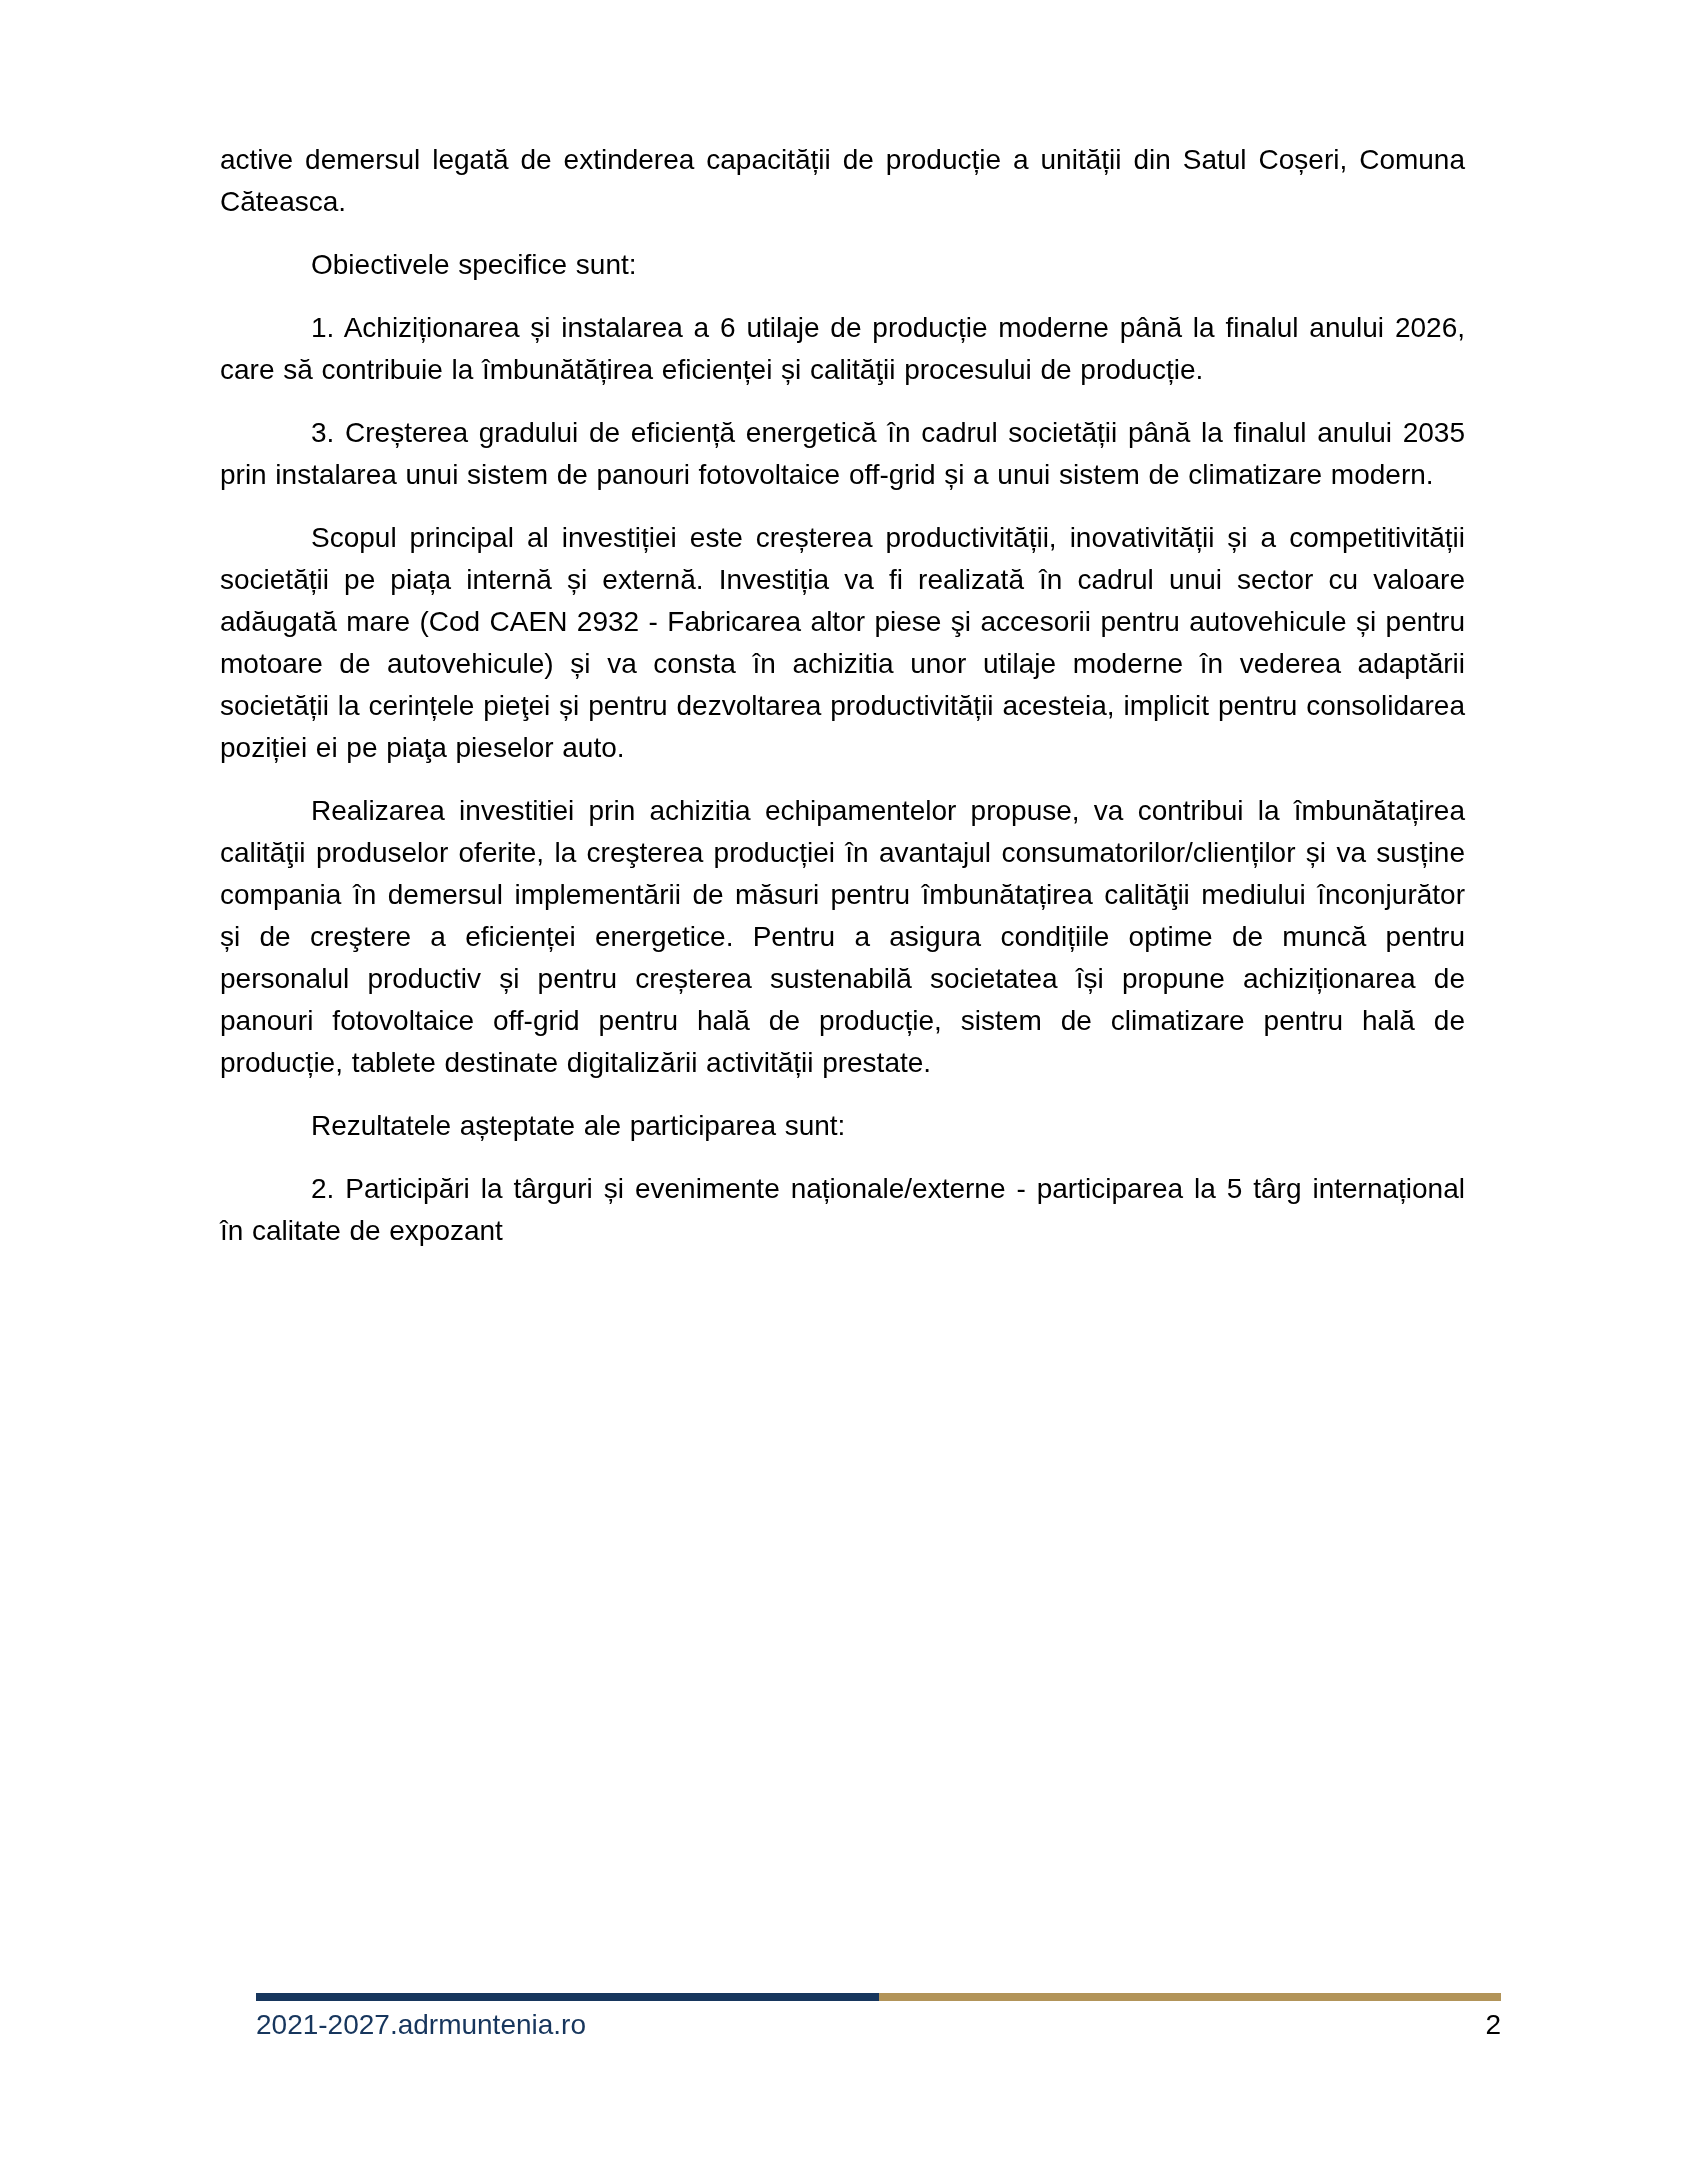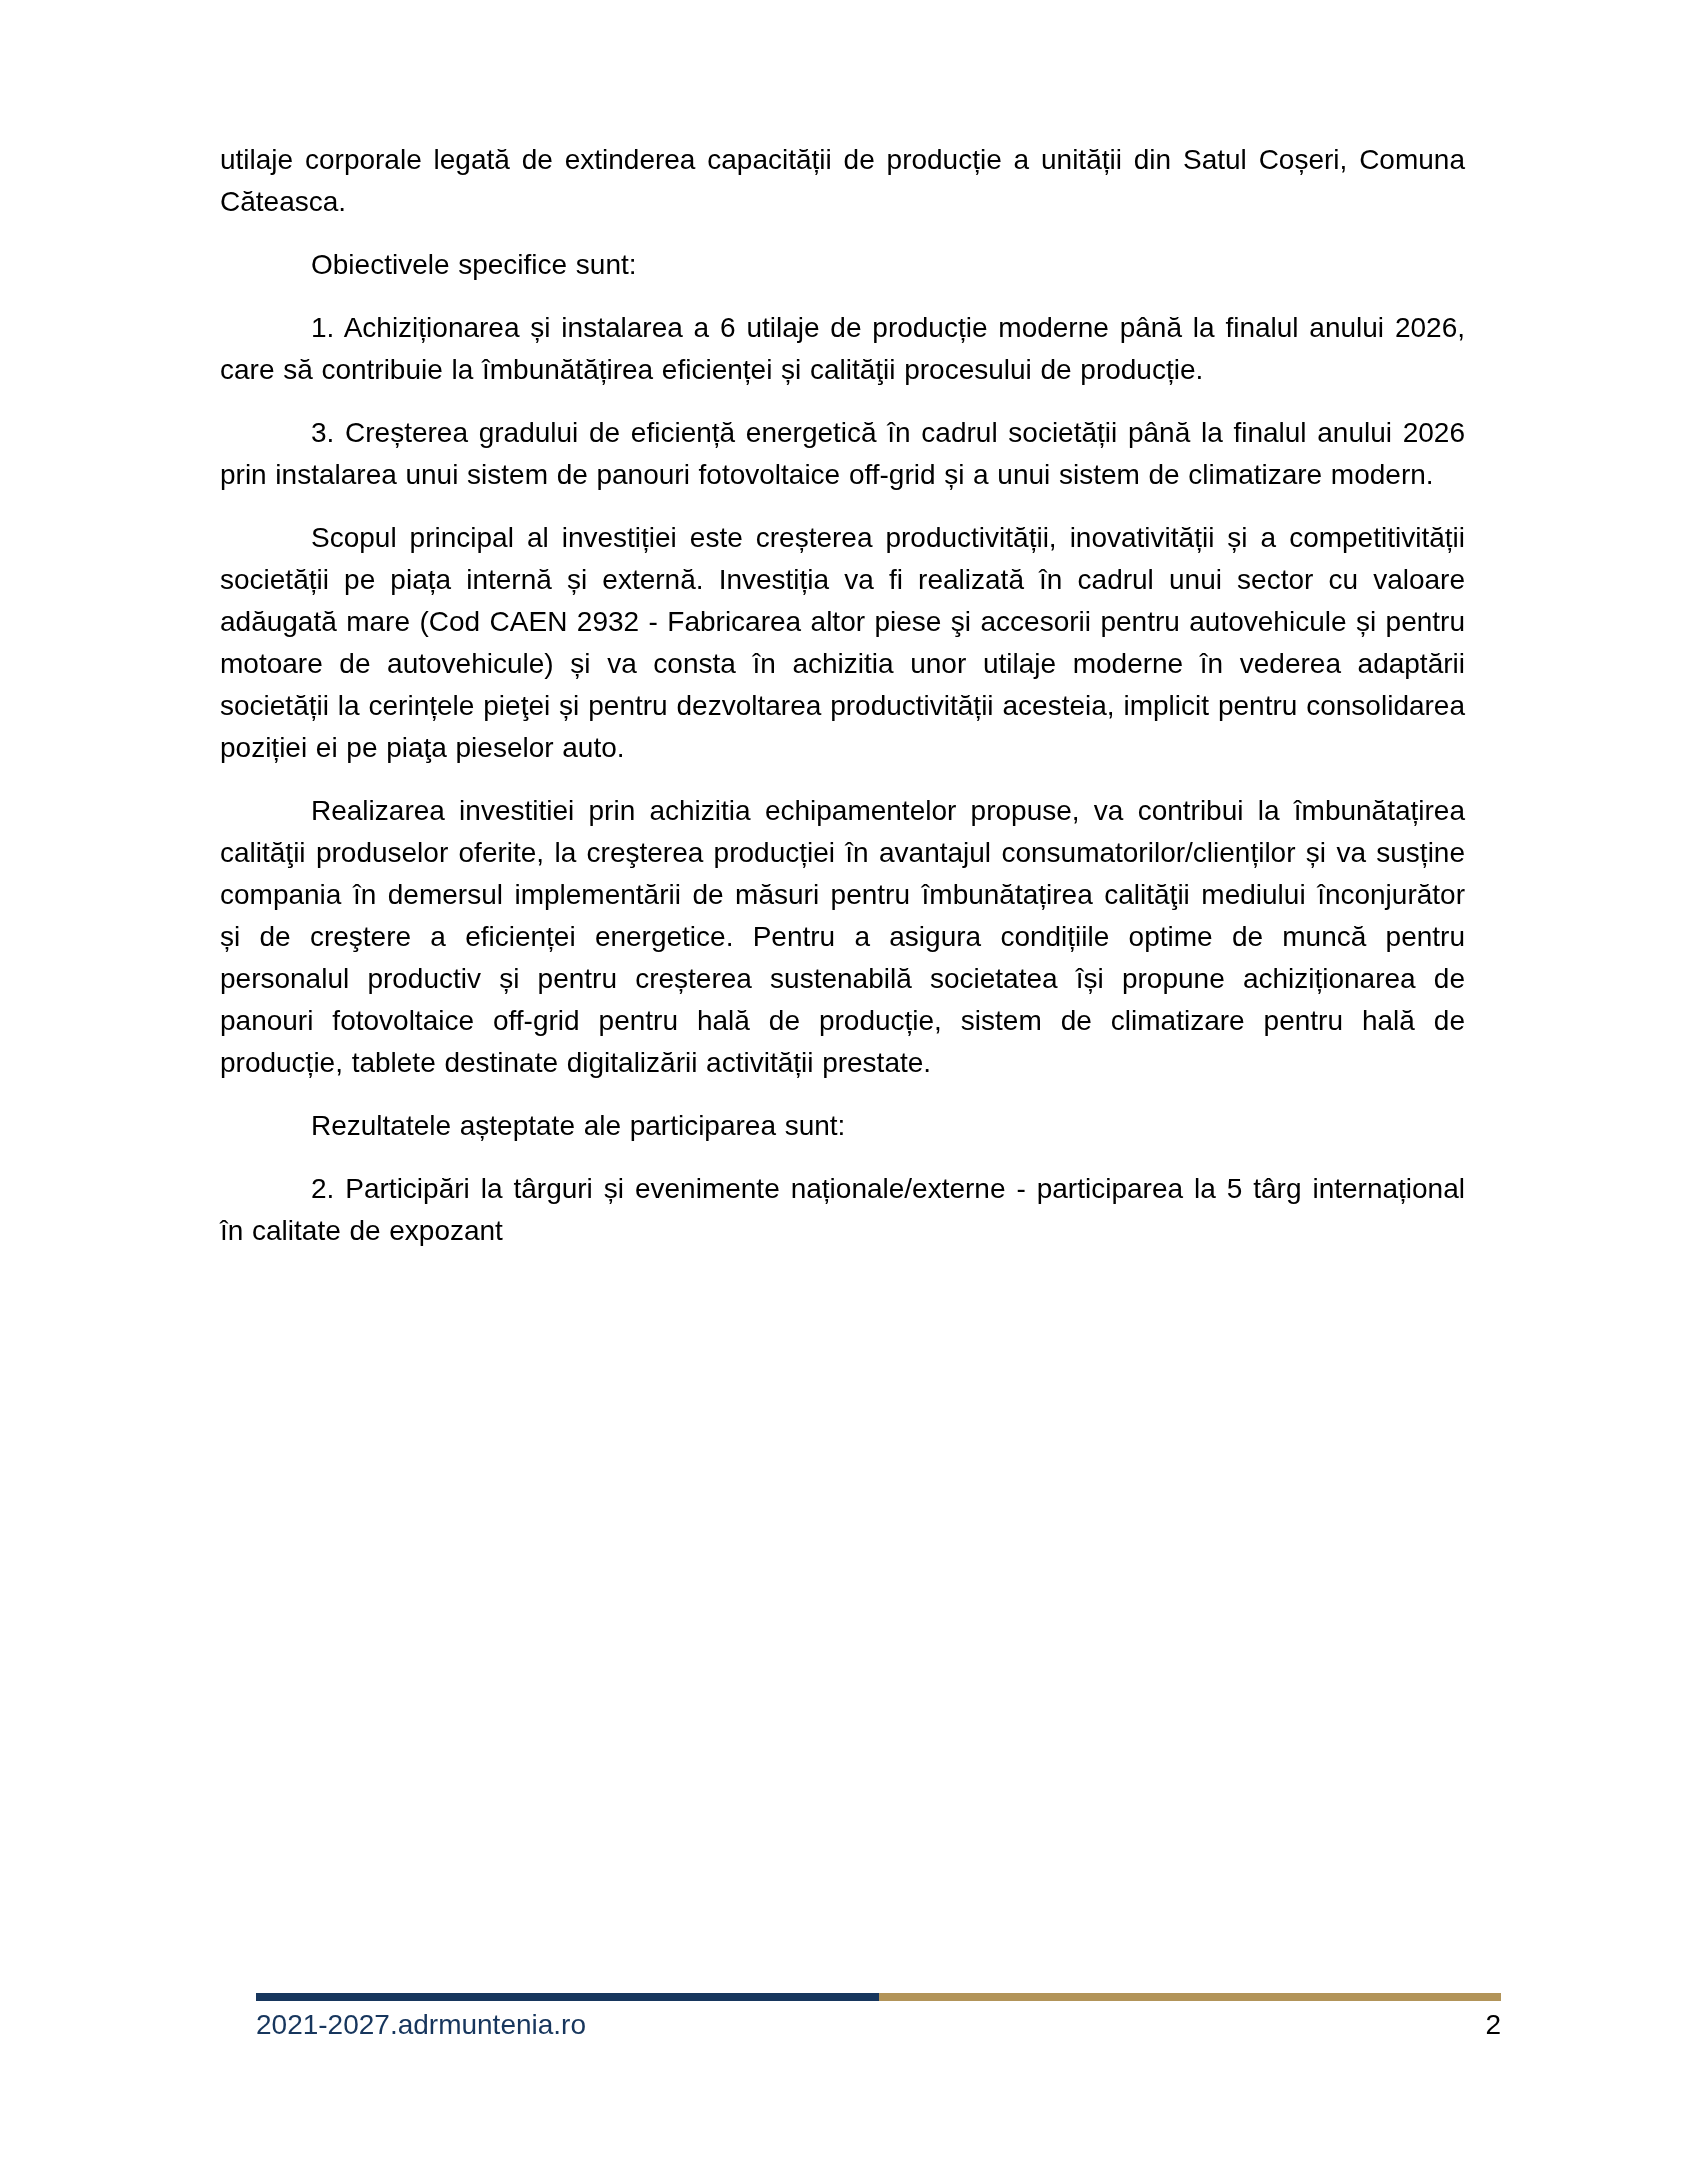--- a/index.html
+++ b/index.html
@@ -78,24 +78,24 @@
   .footer-page {
     color: var(--body-text);
   }
 </style>
 </head>
 <body>
 
 <div class="page">
 
   <div class="content">
-    <p class="no-indent">utilaje corporale legată de extinderea capacității de producție a unității din Satul Coșeri, Comuna Căteasca.</p>
+    <p class="no-indent">active demersul legată de extinderea capacității de producție a unității din Satul Coșeri, Comuna Căteasca.</p>
     <p>Obiectivele specifice sunt:</p>
     <p>1. Achiziționarea și instalarea a 6 utilaje de producție moderne până la finalul anului 2026, care să contribuie la îmbunătățirea eficienței și calităţii procesului de producție.</p>
-    <p>3. Creșterea gradului de eficiență energetică în cadrul societății până la finalul anului 2026 prin instalarea unui sistem de panouri fotovoltaice off-grid și a unui sistem de climatizare modern.</p>
+    <p>3. Creșterea gradului de eficiență energetică în cadrul societății până la finalul anului 2035 prin instalarea unui sistem de panouri fotovoltaice off-grid și a unui sistem de climatizare modern.</p>
     <p>Scopul principal al investiției este creșterea productivității, inovativității și a competitivității societății pe piața internă și externă. Investiția va fi realizată în cadrul unui sector cu valoare adăugată mare (Cod CAEN 2932 - Fabricarea altor piese şi accesorii pentru autovehicule și pentru motoare de autovehicule) și va consta în achizitia unor utilaje moderne în vederea adaptării societății la cerințele pieţei și pentru dezvoltarea productivității acesteia, implicit pentru consolidarea poziției ei pe piaţa pieselor auto.</p>
     <p>Realizarea investitiei prin achizitia echipamentelor propuse, va contribui la îmbunătațirea calităţii produselor oferite, la creşterea producției în avantajul consumatorilor/clienților și va susține compania în demersul implementării de măsuri pentru îmbunătațirea calităţii mediului înconjurător și de creştere a eficienței energetice. Pentru a asigura condițiile optime de muncă pentru personalul productiv și pentru creșterea sustenabilă societatea își propune achiziționarea de panouri fotovoltaice off-grid pentru hală de producție, sistem de climatizare pentru hală de producție, tablete destinate digitalizării activității prestate.</p>
     <p>Rezultatele așteptate ale participarea sunt:</p>
     <p>2. Participări la târguri și evenimente naționale/externe - participarea la 5 târg internațional în calitate de expozant</p>
   </div>
 
   <div class="footer">
     <div class="footer-rule">
       <div class="seg-navy"></div>
       <div class="seg-gold"></div>

